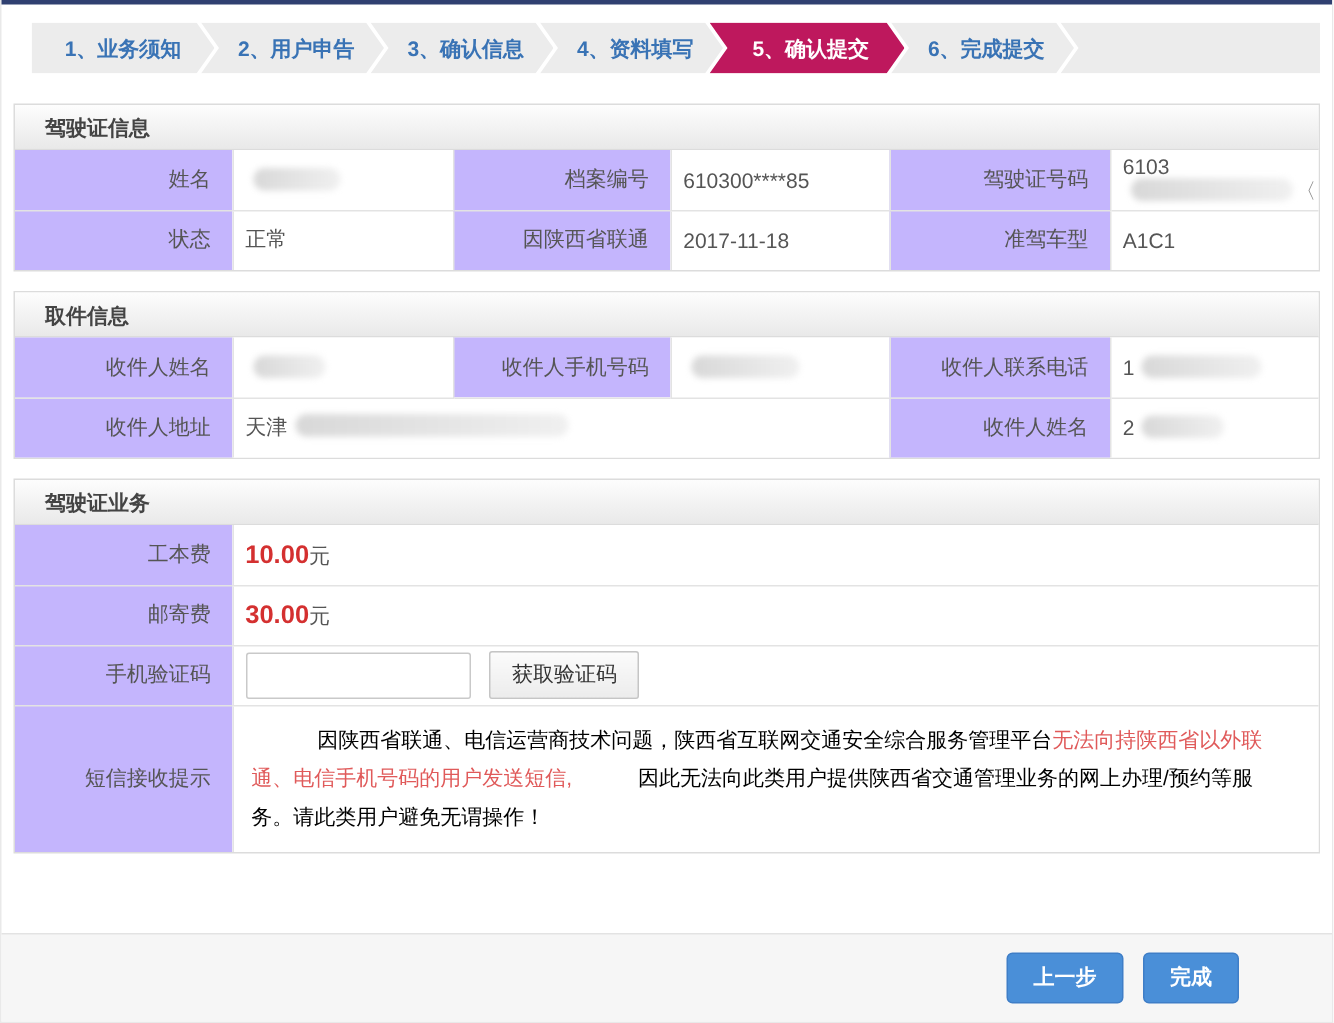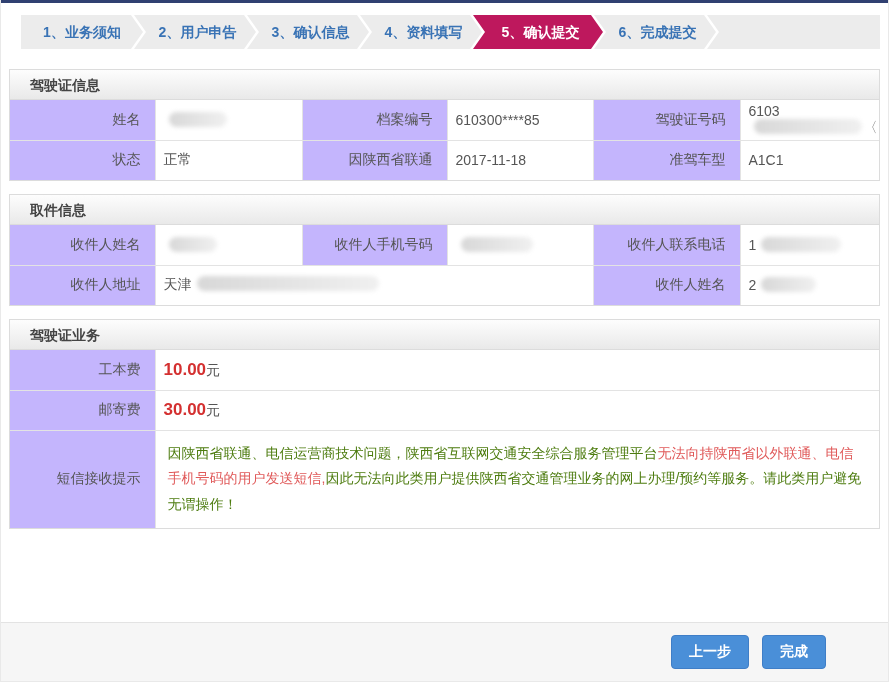--- a/index.html
+++ b/index.html
@@ -42,21 +42,21 @@
   .redact { display:inline-block; height:15px; border-radius:8px; background:linear-gradient(90deg,#d8d8d8,#f0f0f0); filter:blur(2px); vertical-align:-2px; margin-left:5px; }
   .suffix-mark { color:#888; margin-left:2px; }
 
   .fee-amount { color:#d43030; font-weight:bold; font-size:17px; }
   .fee-unit { color:#555; font-size:14px; }
 
   .captcha-input { width:150px; height:31px; border:1px solid #c9c9c9; border-radius:2px; padding:0 8px; font-size:14px; vertical-align:middle; }
   .captcha-btn { height:32px; margin-left:9px; padding:0 14px; background:linear-gradient(#fbfbfb,#ececec); border:1px solid #c5c5c5; border-radius:2px; font-size:14px; color:#333; vertical-align:middle; cursor:pointer; font-family:inherit; }
 
   td.notice-cell { padding:10px 16px 10px 12px; line-height:1.85; height:64px; }
-  .notice-orange { color:#4d7c0f; }
+  .notice-orange { color:#000000;margin-left:44px; }
   .notice-red { color:#e05a5a; }
 
   
   .footer { position:absolute; left:0; right:0; bottom:0; height:59px; background:#f6f6f6; border-top:1px solid #e3e3e3; display:flex; align-items:center; justify-content:flex-end; gap:13px; padding-right:62px; }
   .btn-primary { background:#4a8fd8; border:1px solid #3f7ec7; color:#fff; font-size:14px; font-weight:bold; padding:7px 17px; border-radius:4px; cursor:pointer; font-family:inherit; }
 </style>
 </head>
 <body>
 
 <div class="page">
@@ -145,20 +145,27 @@
       <tbody>
           <tr>
         <td class="lbl">工本费</td>
         <td class="val"><span class="fee-amount">10.00</span><span class="fee-unit">元</span></td>
       </tr>
       <tr>
         <td class="lbl">邮寄费</td>
         <td class="val"><span class="fee-amount">30.00</span><span class="fee-unit">元</span></td>
       </tr>
       <tr>
+        <td class="lbl">手机验证码</td>
+        <td class="val">
+          <input class="captcha-input" type="text" value="" style="">
+          <button class="captcha-btn">获取验证码</button>
+        </td>
+      </tr>
+      <tr>
         <td class="lbl">短信接收提示</td>
         <td class="val notice-cell">
           <span class="notice-orange">因陕西省联通、电信运营商技术问题，陕西省互联网交通安全综合服务管理平台</span><span class="notice-red">无法向持陕西省以外联通、电信手机号码的用户发送短信,</span><span class="notice-orange">因此无法向此类用户提供陕西省交通管理业务的网上办理/预约等服务。请此类用户避免无谓操作！</span>
         </td>
       </tr>
     </tbody>
       </table>
   </div>
 
   <div class="footer">

